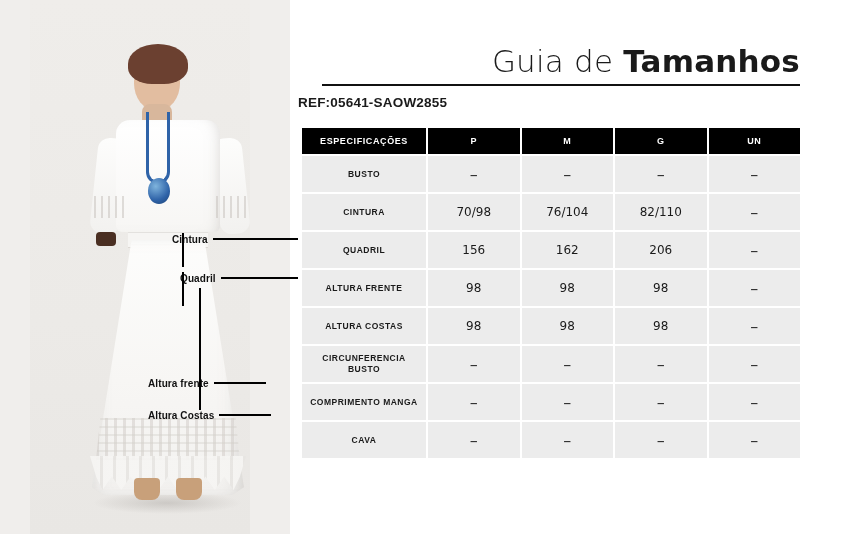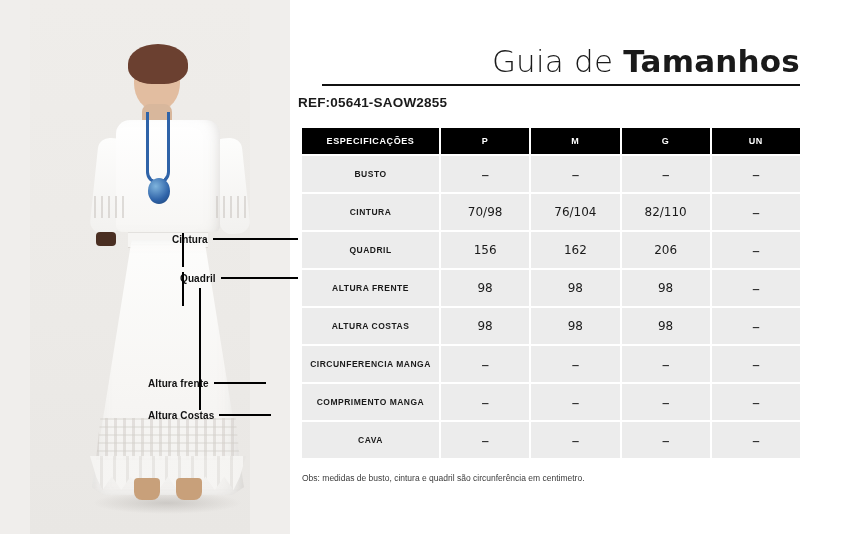--- a/index.html
+++ b/index.html
@@ -236,21 +236,21 @@
   }
   thead th {
     background: #000;
     color: #fff;
     font-size: 9px;
     font-weight: bold;
     letter-spacing: .6px;
     height: 26px;
     padding: 0 2px;
   }
-  thead th.spec-head { width: 137px; }
+  thead th.spec-head { width: 124px; }
   tbody td.spec {
     background: #ececec;
     color: #1a1a1a;
     font-size: 8.5px;
     font-weight: bold;
     letter-spacing: .5px;
     height: 36px;
     padding: 3px 4px;
     line-height: 1.25;
     width: 128px;
@@ -370,21 +370,21 @@
         <td class="val dash">–</td>
       </tr>
       <tr>
         <td class="spec">ALTURA COSTAS</td>
         <td class="val">98</td>
         <td class="val">98</td>
         <td class="val">98</td>
         <td class="val dash">–</td>
       </tr>
       <tr>
-        <td class="spec">CIRCUNFERENCIA MANGA</td>
+        <td class="spec">CIRCUNFERENCIA BUSTO</td>
         <td class="val dash">–</td>
         <td class="val dash">–</td>
         <td class="val dash">–</td>
         <td class="val dash">–</td>
       </tr>
       <tr>
         <td class="spec">COMPRIMENTO MANGA</td>
         <td class="val dash">–</td>
         <td class="val dash">–</td>
         <td class="val dash">–</td>
@@ -394,15 +394,14 @@
         <td class="spec">CAVA</td>
         <td class="val dash">–</td>
         <td class="val dash">–</td>
         <td class="val dash">–</td>
         <td class="val dash">–</td>
       </tr>
     </tbody>
   </table>
 
   <div id="notes">
-    <div>Obs: medidas de busto, cintura e quadril são circunferência em centimetro.</div>
   </div>
 </div>
 
 </body></html>

